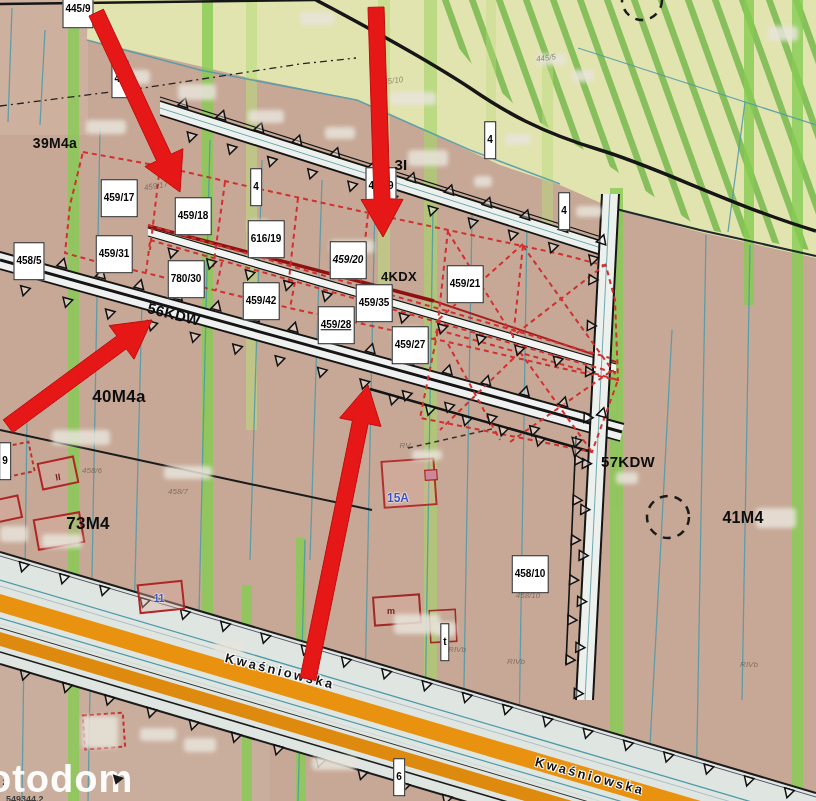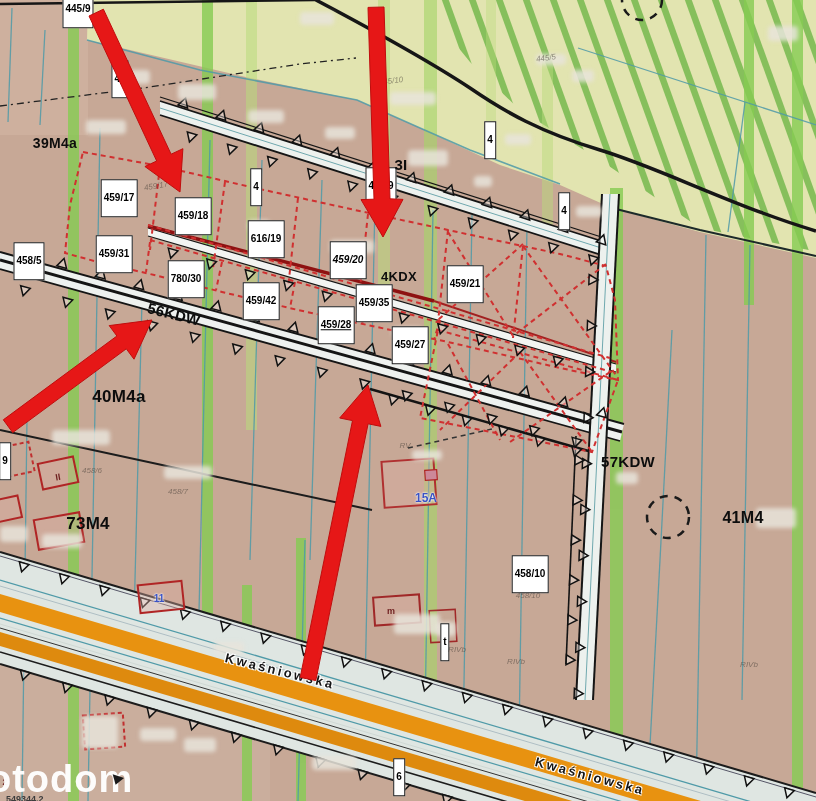--- a/index.html
+++ b/index.html
@@ -403,21 +403,21 @@
       <div class="faint-label" style="left: 92px; top: 470px; transform: translate(-50%, -50%);">458/6</div>
       <div class="faint-label" style="left: 178px; top: 491px; transform: translate(-50%, -50%); font-style: italic;">458/7</div>
       <div class="faint-label" style="left: 528px; top: 595px; transform: translate(-50%, -50%);">458/10</div>
       <div class="faint-label" style="left: 516px; top: 661px; transform: translate(-50%, -50%);">RIVb</div>
       <div class="faint-label" style="left: 749px; top: 664px; transform: translate(-50%, -50%);">RIVb</div>
       <div class="faint-label" style="left: 457px; top: 649px; transform: translate(-50%, -50%);">RIVb</div>
       <div class="faint-label" style="left: 405px; top: 445px; transform: translate(-50%, -50%);">RV</div>
       <div class="small-label" style="left: 58px; top: 477px; transform: translate(-50%, -50%) rotate(-10deg);">II</div>
       <div class="small-label" style="left: 391px; top: 611px; transform: translate(-50%, -50%);">m</div>
       <div class="small-label" style="left: 5px; top: 782px; transform: translate(-50%, -50%);">2</div>
-      <div class="blue-label" style="left: 426px; top: 498px; transform: translate(-50%, -50%);">15A</div>
+      <div class="blue-label" style="left: 398px; top: 498px; transform: translate(-50%, -50%);">15A</div>
       <div class="blue-label" style="left: 159px; top: 598px; transform: translate(-50%, -50%); font-size: 10px;">11</div>
       <div class="street-label" style="left: 280px; top: 671px; transform: translate(-50%, -50%) rotate(14deg);">Kwaśniowska</div>
       <div class="street-label" style="left: 590px; top: 776px; transform: translate(-50%, -50%) rotate(15deg);">Kwaśniowska</div>
     </div>
 
 <svg width="816" height="801" viewBox="0 0 816 801">
   <g fill="#e61717" stroke="#c00d0d" stroke-width="1">
     <polygon points="180,192 144.9,166.5 156.7,161 89,16 103.4,9.2 171.1,154.2 182.9,148.7"></polygon>
     <polygon points="383,237 361,199.6 374,199.2 368,7.4 384,7 390,198.8 403,199.4"></polygon>
     <polygon points="152,320 134,359.2 126.3,348.8 12.7,432.6 3.3,419.8 116.9,336 109.2,325.6"></polygon>

